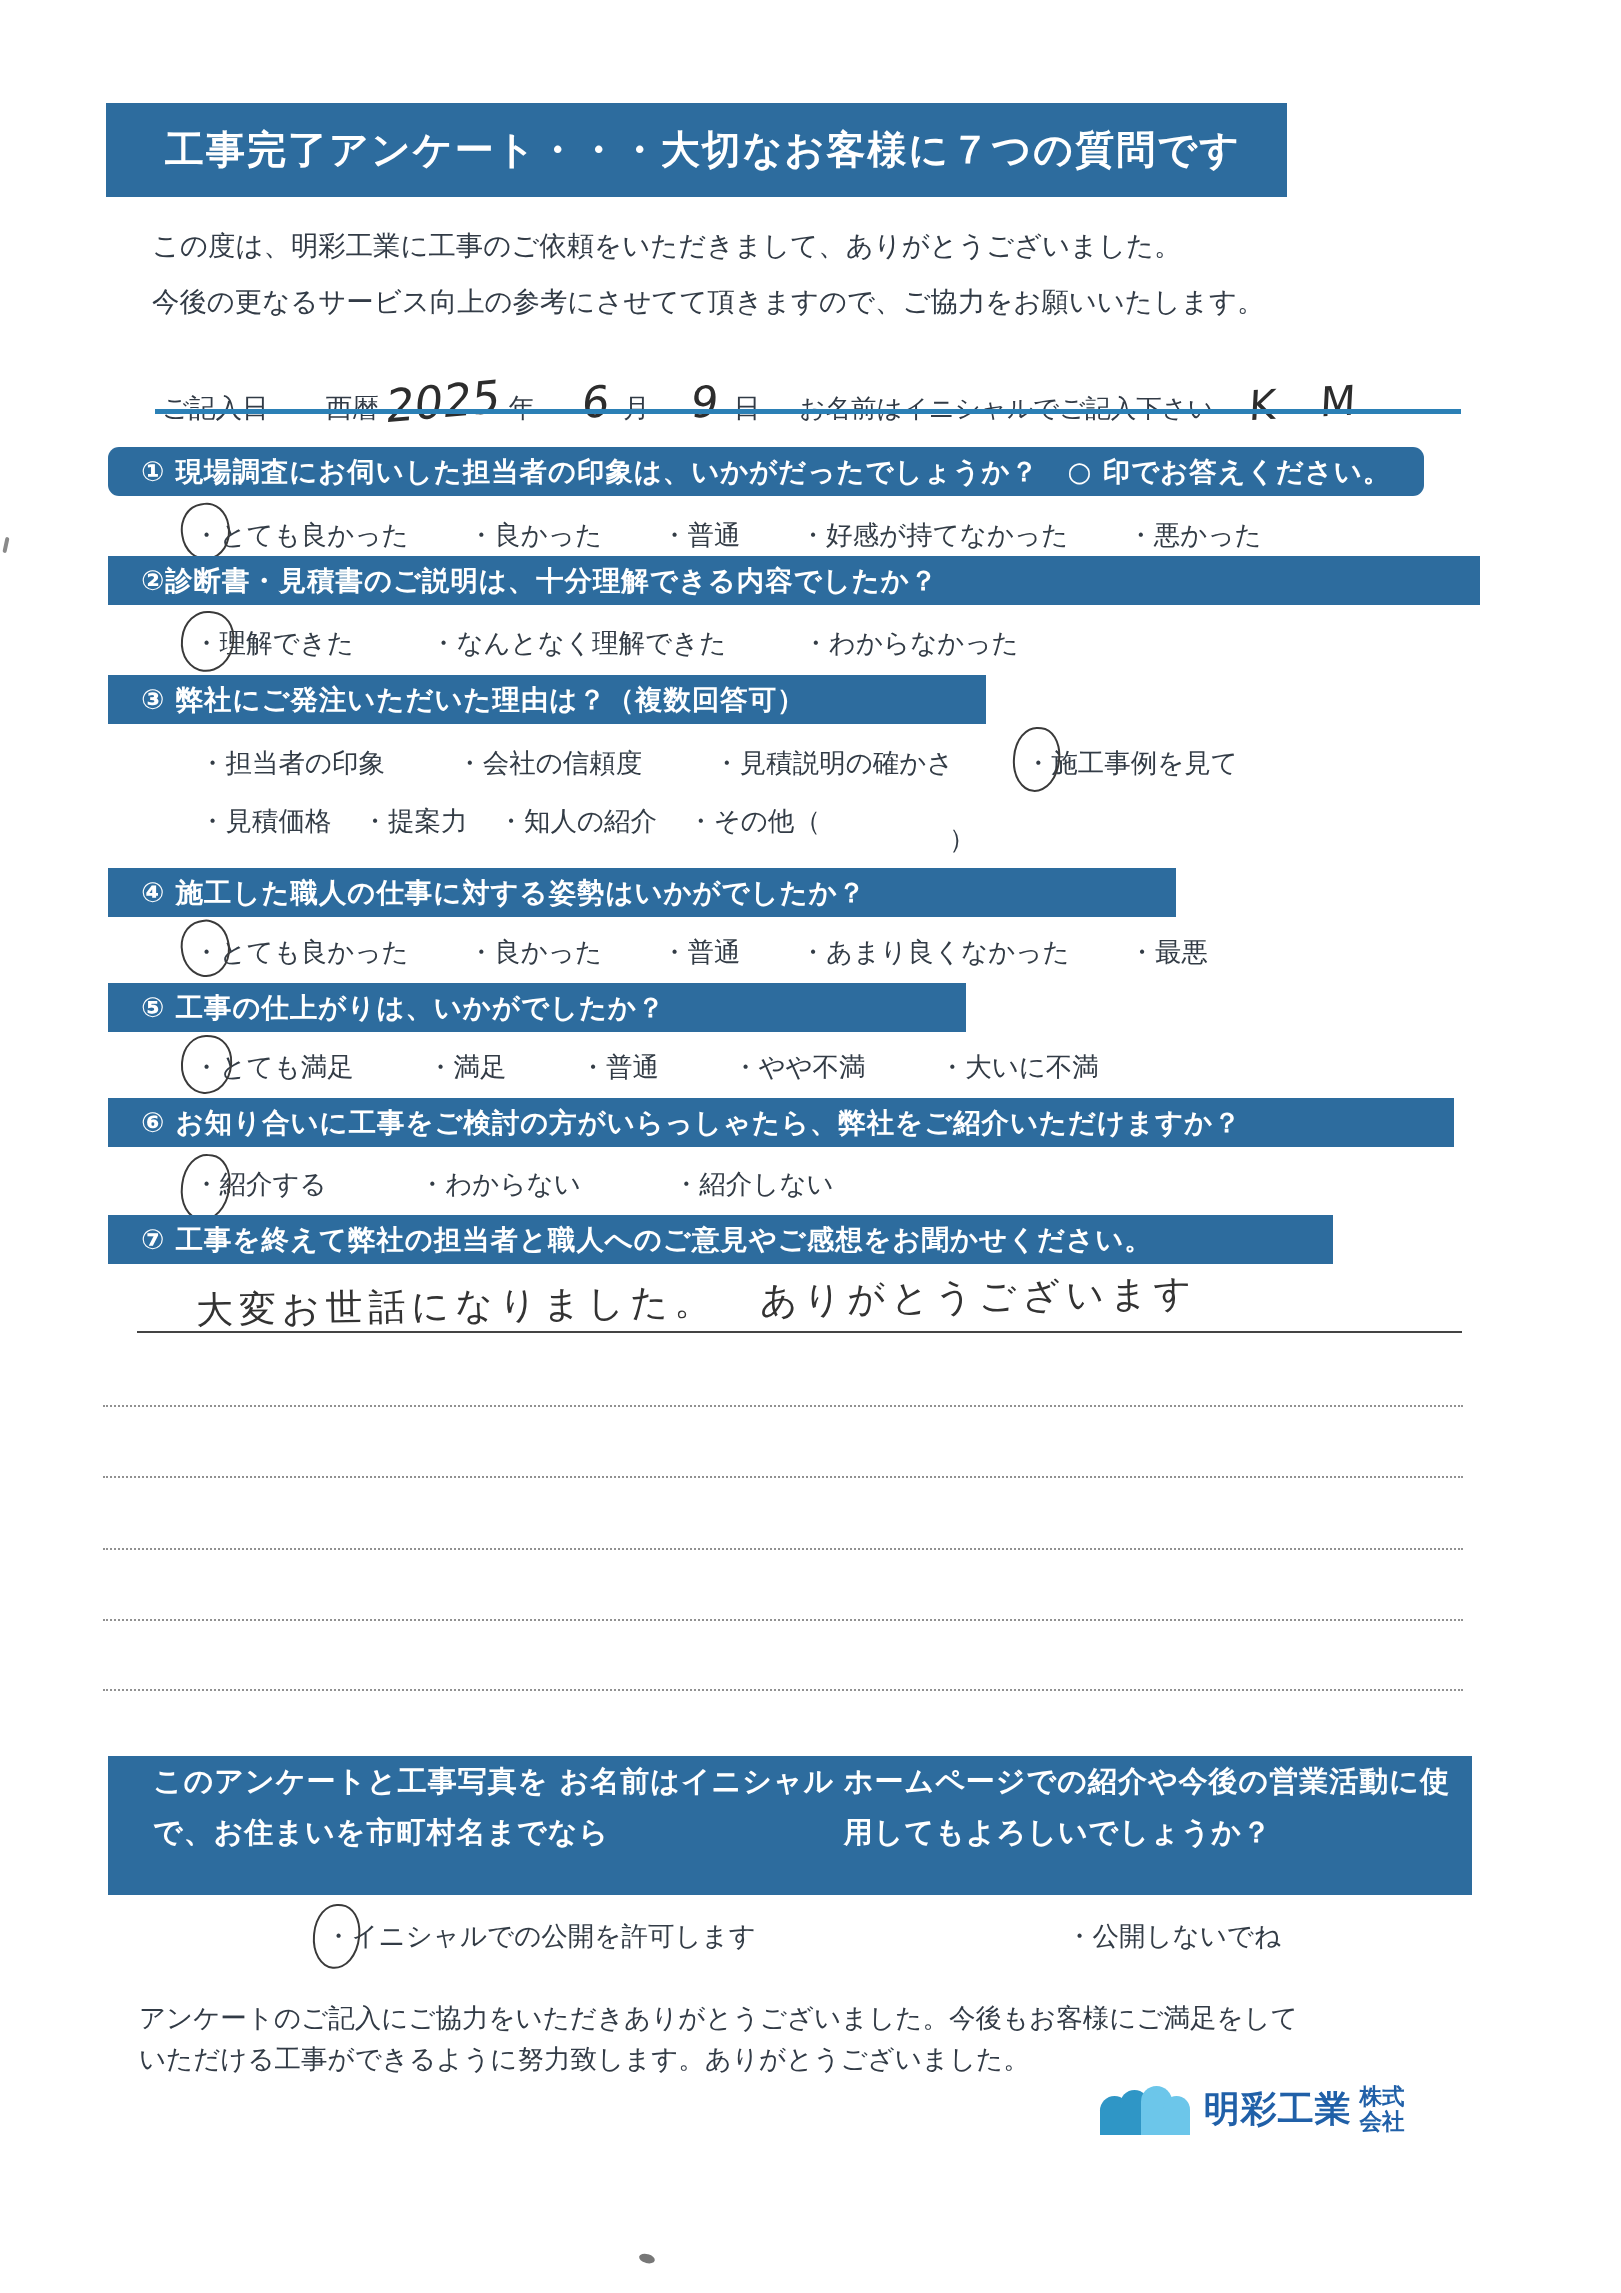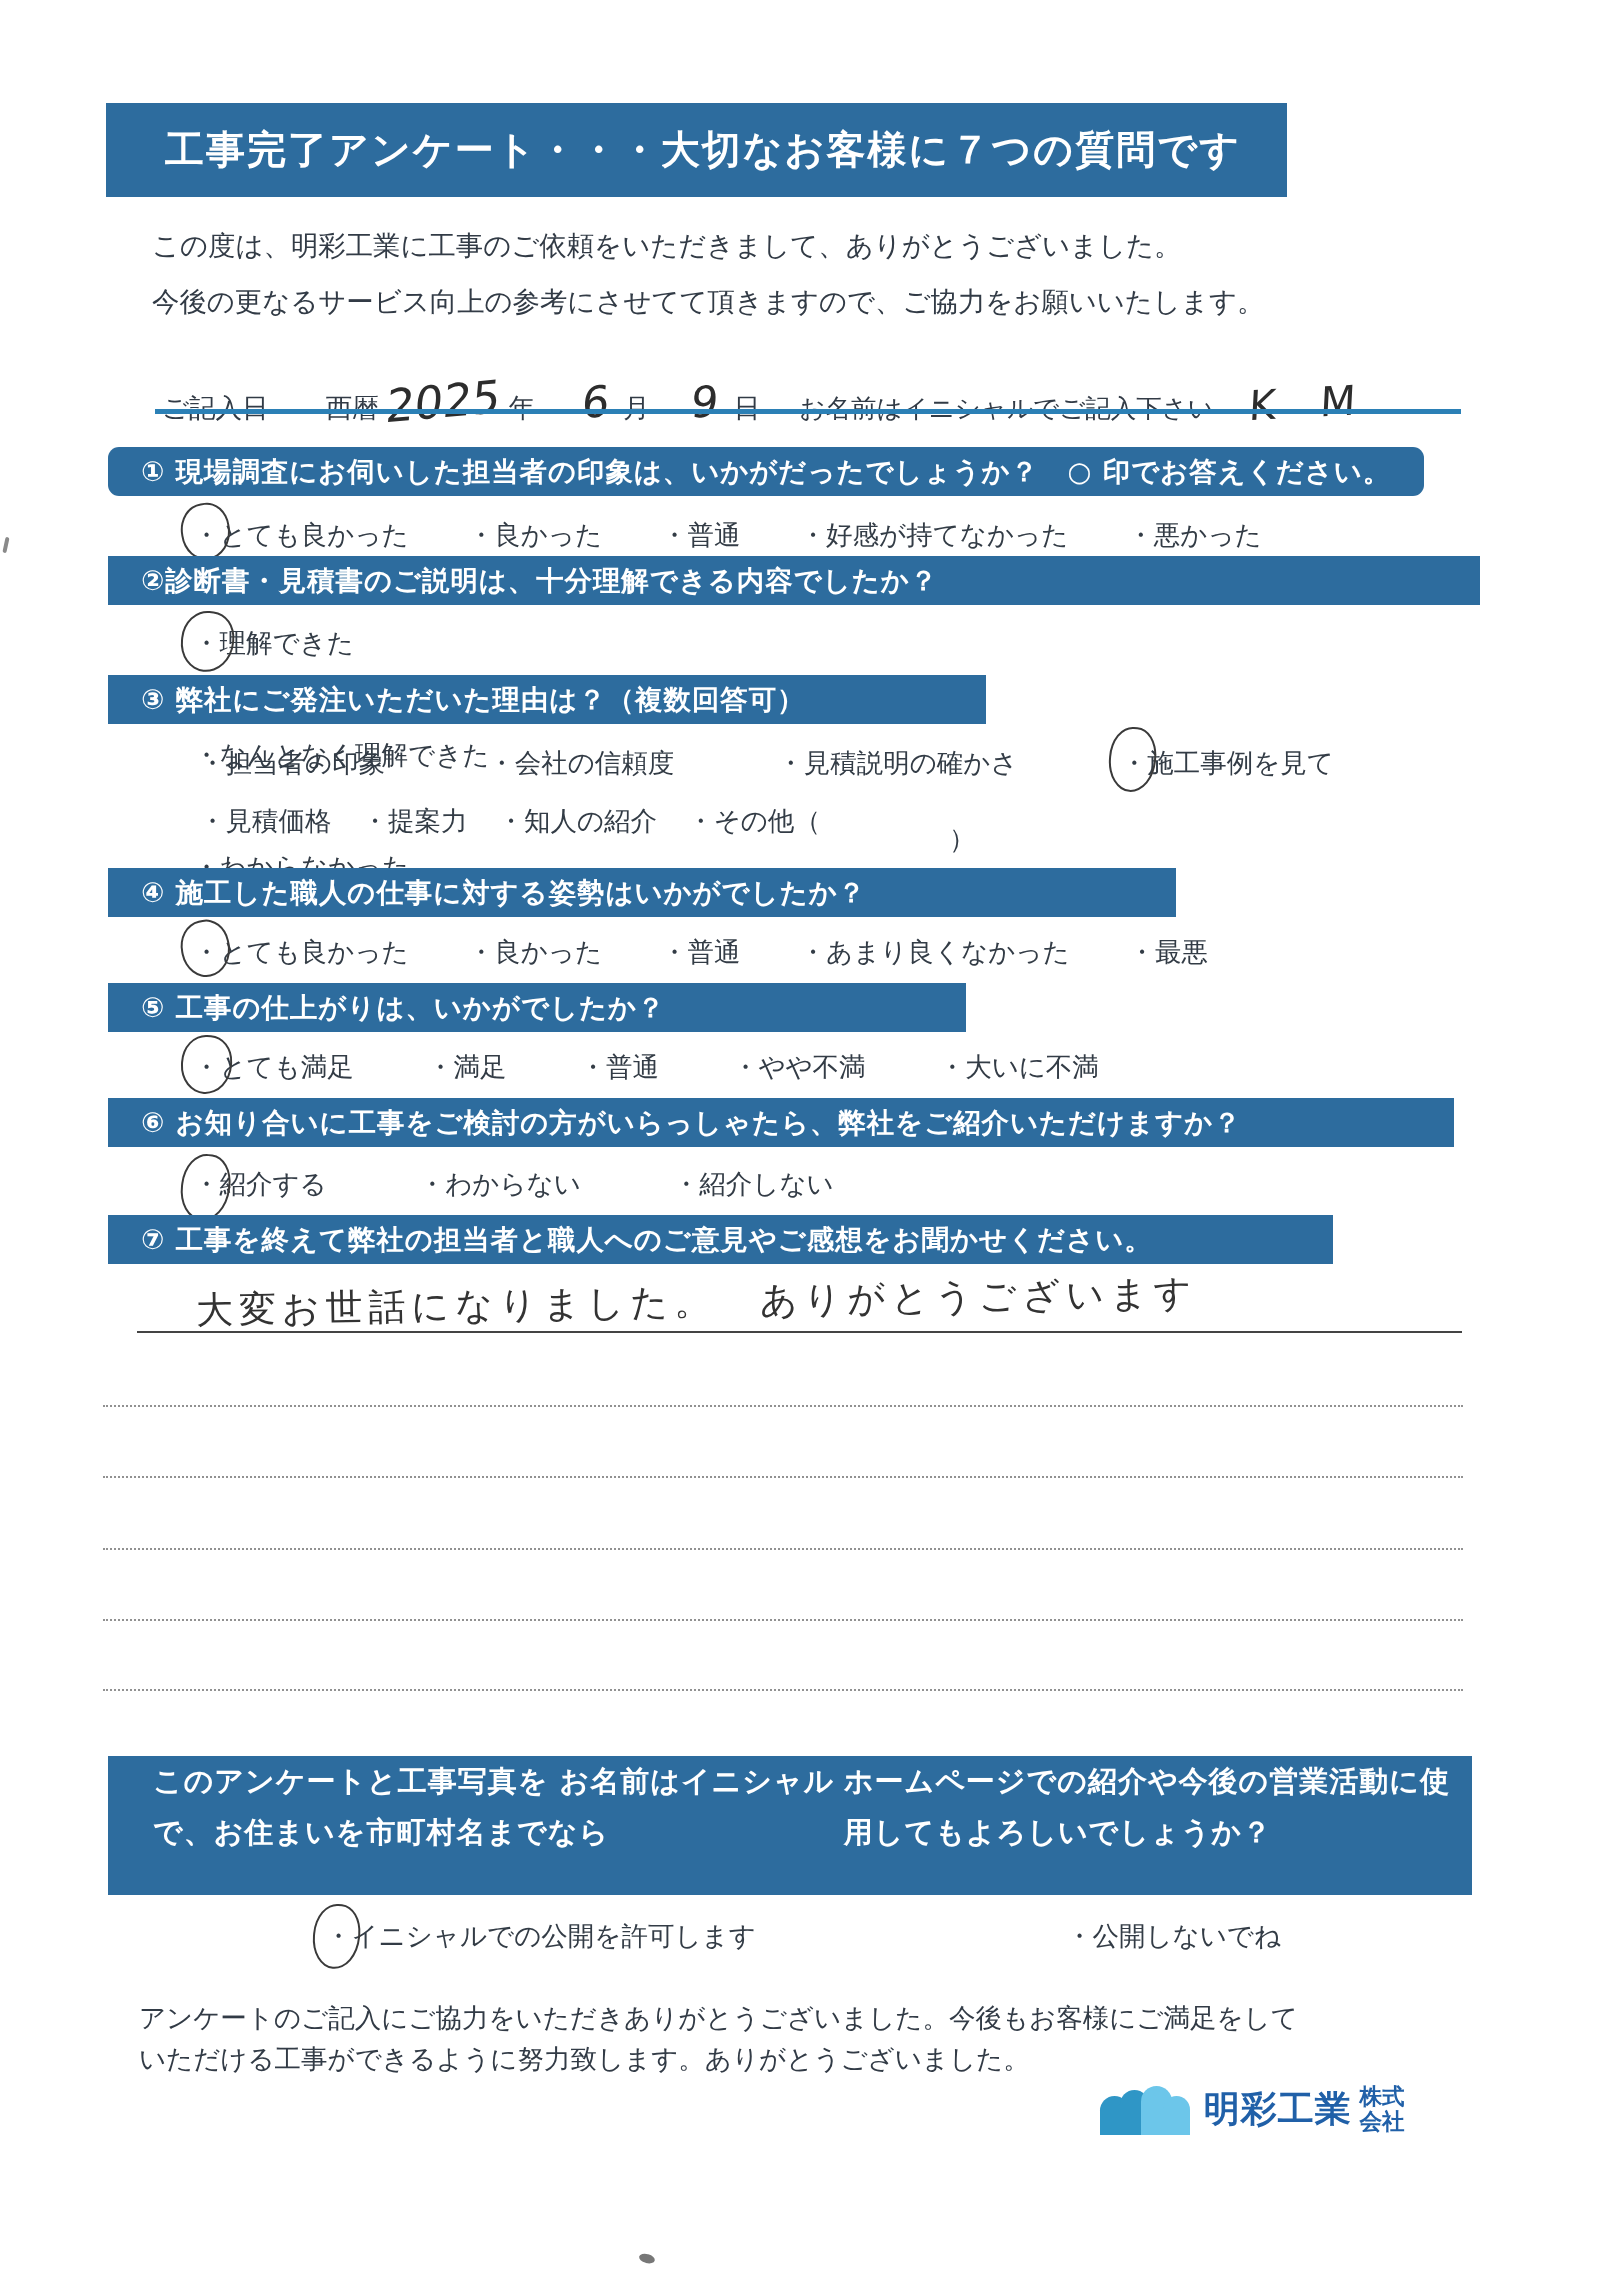--- a/index.html
+++ b/index.html
@@ -60,30 +60,30 @@
     <span class="opt">
       <span class="circ"></span>
       <span>・とても良かった</span></span>
     <span class="opt">・良かった</span>
     <span class="opt">・普通</span>
     <span class="opt">・好感が持てなかった</span>
     <span class="opt">・悪かった</span>
   </div>
 
   <div class="band qband" style="left:108px;top:556px;width:1372px;">②診断書・見積書のご説明は、十分理解できる内容でしたか？</div>
-  <div class="opts" style="left:193px;top:625px;gap:76px;flex-direction:column;">
+  <div class="opts" style="left:193px;top:625px;gap:76px;">
     <span class="opt">
       <span class="circ" style="width:49px;height:57px;transform:rotate(6deg);"></span>
       <span>・理解できた</span></span>
     <span class="opt">・なんとなく理解できた</span>
     <span class="opt">・わからなかった</span>
   </div>
 
   <div class="band qband" style="left:108px;top:675px;width:878px;">③ 弊社にご発注いただいた理由は？（複数回答可）</div>
-  <div class="opts" style="left:199px;top:745px;gap:103px;">
+  <div class="opts" style="left:199px;top:745px;gap:71px;">
     <span class="opt">・担当者の印象</span>
     <span class="opt">・会社の信頼度</span>
     <span class="opt">・見積説明の確かさ</span>
     <span class="opt">
       <span class="circ" style="width:43px;height:61px;top:-17.6px;transform:rotate(4deg);"></span>
       <span>・施工事例を見て</span></span>
   </div>
   <div class="opts" style="left:199px;top:803px;gap:30px;">
     <span class="opt">・見積価格</span>
     <span class="opt">・提案力</span>

